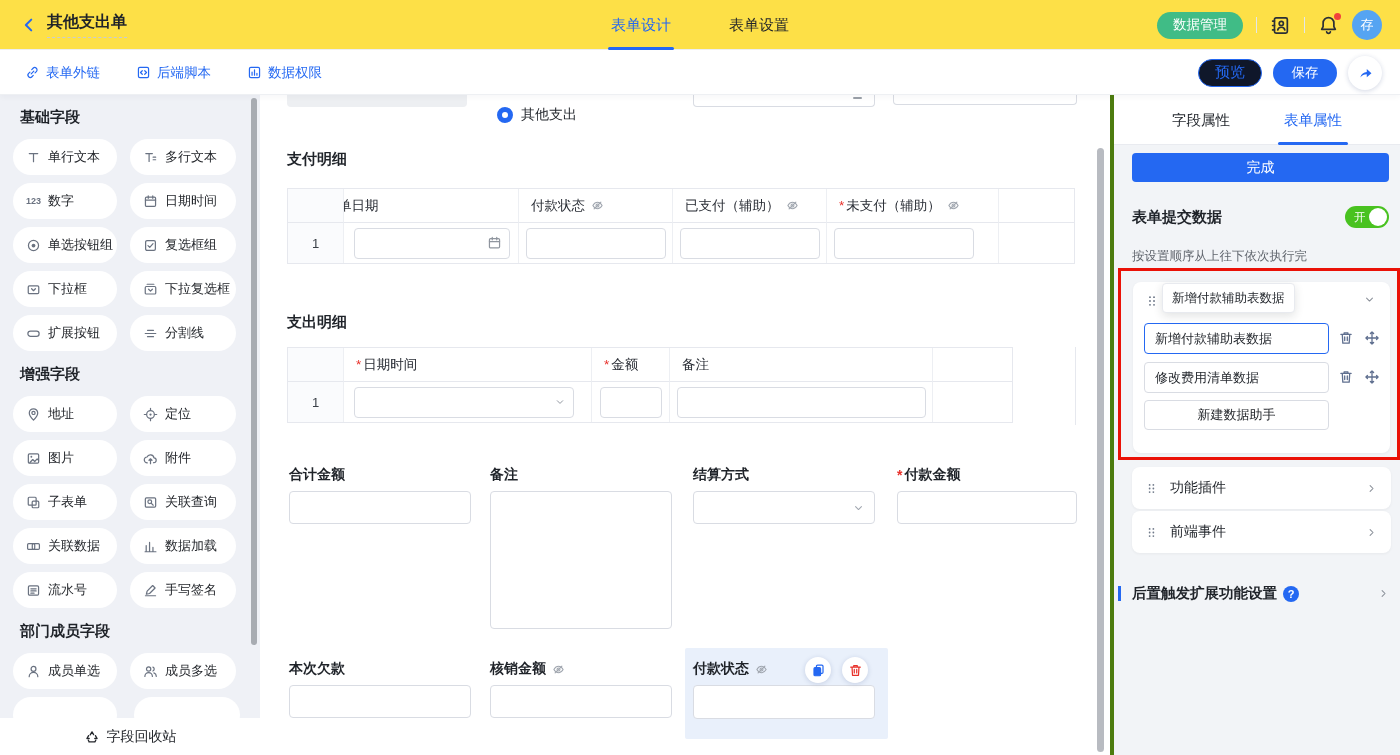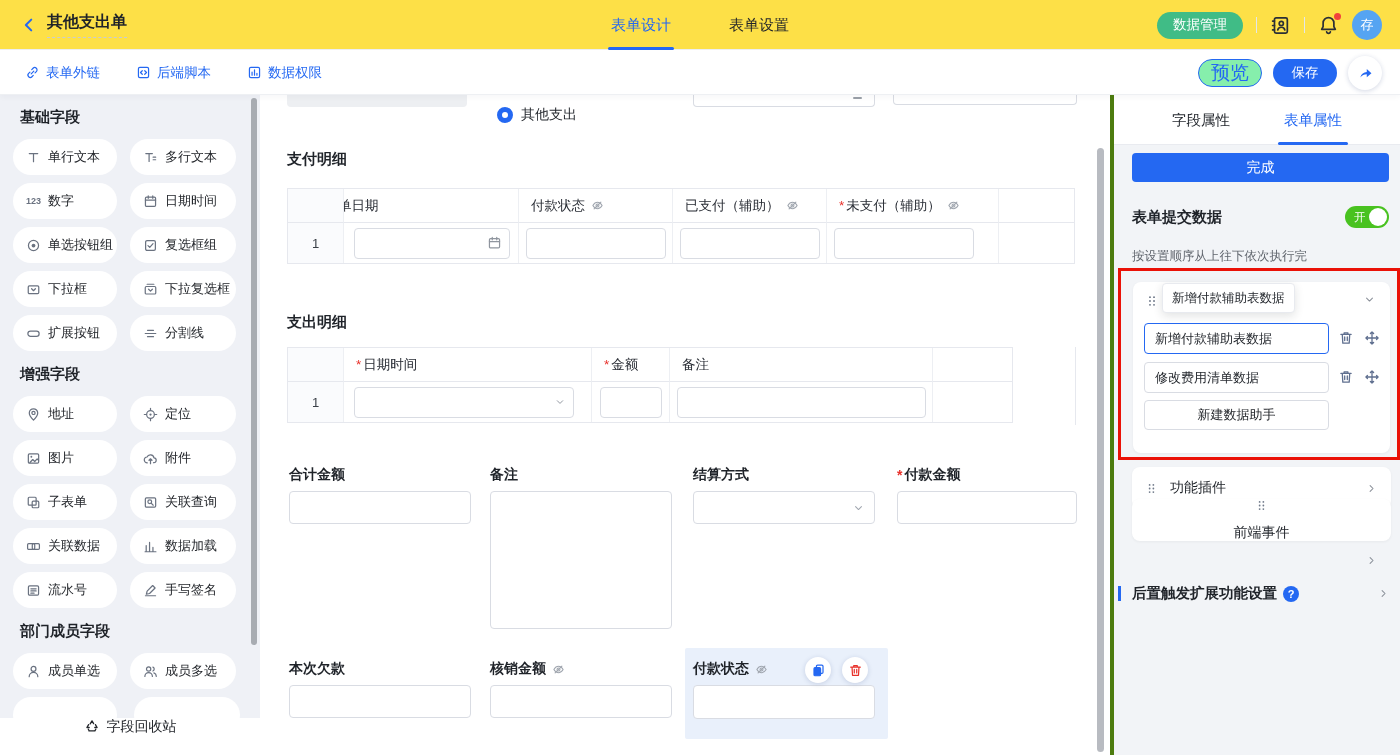--- a/index.html
+++ b/index.html
@@ -22,35 +22,35 @@
   .vdiv{width:1px;height:16px;background:#e3e6ea}
   .top-icon{color:#2a2f36;position:relative;cursor:pointer;display:flex}
   .bell-dot{position:absolute;right:-2px;top:-2px;width:7px;height:7px;border-radius:50%;background:#f2413b}
   .avatar{width:30px;height:30px;border-radius:50%;background:#55a4f2;color:#fff;font-size:13px;display:flex;align-items:center;justify-content:center;cursor:pointer}
 
   
   .toolbar{position:absolute;left:0;top:50px;width:1400px;height:45px;background:#fff;border-bottom:1px solid #eef0f3;box-shadow:0 2px 6px rgba(31,35,41,.04);z-index:5}
   .tool-links{position:absolute;left:25px;top:0;height:45px;display:flex;align-items:center;gap:36px}
   .tool-link{display:flex;align-items:center;gap:6px;color:var(--primary);font-size:13.5px;cursor:pointer}
   .tool-right{position:absolute;right:18px;top:0;height:45px;display:flex;align-items:center;gap:11px}
-  .btn-outline{width:64px;height:28px;border-radius:15px;border:1px solid var(--primary);color:var(--primary);background:#86efac;font-size:19px;cursor:pointer}
+  .btn-outline{width:64px;height:28px;border-radius:15px;border:1px solid var(--primary);color:var(--primary);background:#0f172a;font-size:15px;cursor:pointer}
   .btn-primary{width:64px;height:28px;border-radius:15px;border:none;background:var(--primary);color:#fff;font-size:13.5px;cursor:pointer}
   .share-btn{width:34px;height:34px;border-radius:50%;background:#fff;box-shadow:0 1px 5px rgba(31,56,118,.2);display:flex;align-items:center;justify-content:center;color:var(--primary);cursor:pointer}
 
   
   .sidebar{position:absolute;left:0;top:95px;width:260px;height:660px;background:#eff1f6;overflow:hidden;padding-top:13px}
   .sb-title{font-size:15px;font-weight:700;margin:0 0 12px 20px}
   .sb-title.m{margin-top:14px}
   .pill-grid{display:grid;grid-template-columns:104px 106px;gap:8px 13px;padding-left:13px;margin-bottom:0}
   .pill{height:36px;border-radius:18px;background:#fff;display:flex;align-items:center;padding-left:13px;gap:7px;font-size:13px;color:#23262b;cursor:grab}
   .pill .ic{color:#6a7280;display:flex}
   .num-ic{font-size:9px;font-weight:700;color:#6a7280;letter-spacing:0}
   .partial-row{display:grid;grid-template-columns:104px 106px;gap:8px 17px;padding-left:13px;margin-top:8px}
   .pill.ghost{cursor:default}
-  .sb-footer{position:absolute;left:0;right:0;bottom:0;height:37px;background:#fff;display:flex;align-items:flex-start;justify-content:center;gap:7px;font-size:14px;color:#23262b;cursor:pointer;z-index:3}
+  .sb-footer{position:absolute;left:0;right:0;bottom:0;height:37px;background:#fff;display:flex;align-items:center;justify-content:center;gap:7px;font-size:14px;color:#23262b;cursor:pointer;z-index:3}
   .sb-scroll{position:absolute;left:251px;top:3px;width:6px;height:547px;background:#a8acb2;border-radius:3px;cursor:pointer}
 
   
   .canvas{position:absolute;left:260px;top:95px;width:850px;height:660px;background:#fff}
   .strip-gray{position:absolute;left:27px;top:0;width:180px;height:12px;background:#edeff2;border-radius:0 0 4px 4px}
   .strip-sel{position:absolute;left:433px;top:0;width:182px;height:12px;background:#fff;border:1px solid #d9dce3;border-top:none;border-radius:0 0 4px 4px}
   .strip-sel::after{content:"";position:absolute;right:12px;top:2px;width:9px;height:2px;background:#9aa0a8;border-radius:1px}
   .strip-inp{position:absolute;left:633px;top:0;width:184px;height:10px;background:#fff;border:1px solid #d9dce3;border-top:none;border-radius:0 0 4px 4px}
   .radio-row{position:absolute;left:237px;top:11px;display:flex;align-items:center;gap:8px}
   .radio{width:16px;height:16px;border-radius:50%;border:5px solid var(--primary);background:#fff}
@@ -680,21 +680,21 @@
             </g>
           </svg>
         </span>
         <span>功能插件</span>
         <span class="chev">
           <svg width="13" height="13" viewBox="0 0 16 16" fill="none" stroke="currentColor" stroke-width="1.3" stroke-linecap="round" stroke-linejoin="round">
             <path d="M6.3 4.4 9.9 8l-3.6 3.6"></path>
           </svg>
         </span>
       </div>
-      <div class="c-card" style="top: 404px; flex-direction: column;">
+      <div class="c-card" style="top: 416px;">
         <span class="drag">
           <svg width="13" height="13" viewBox="0 0 16 16" fill="none" stroke="currentColor" stroke-width="1.3" stroke-linecap="round" stroke-linejoin="round">
             <g fill="currentColor" stroke="none">
               <circle cx="5.7" cy="3.6" r="1.1"></circle>
               <circle cx="10.3" cy="3.6" r="1.1"></circle>
               <circle cx="5.7" cy="8" r="1.1"></circle>
               <circle cx="10.3" cy="8" r="1.1"></circle>
               <circle cx="5.7" cy="12.4" r="1.1"></circle>
               <circle cx="10.3" cy="12.4" r="1.1"></circle>
             </g>

